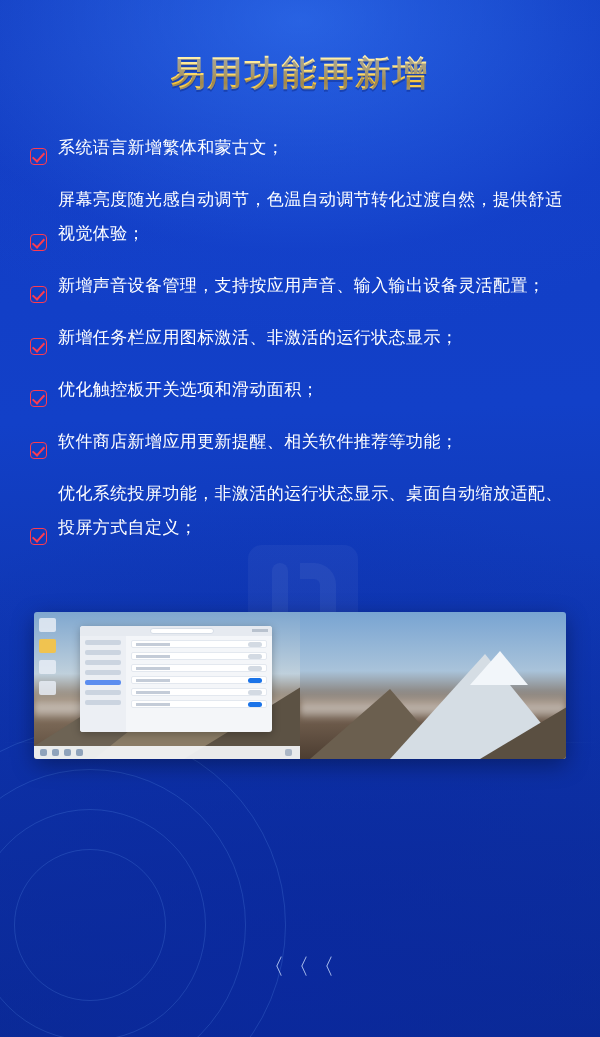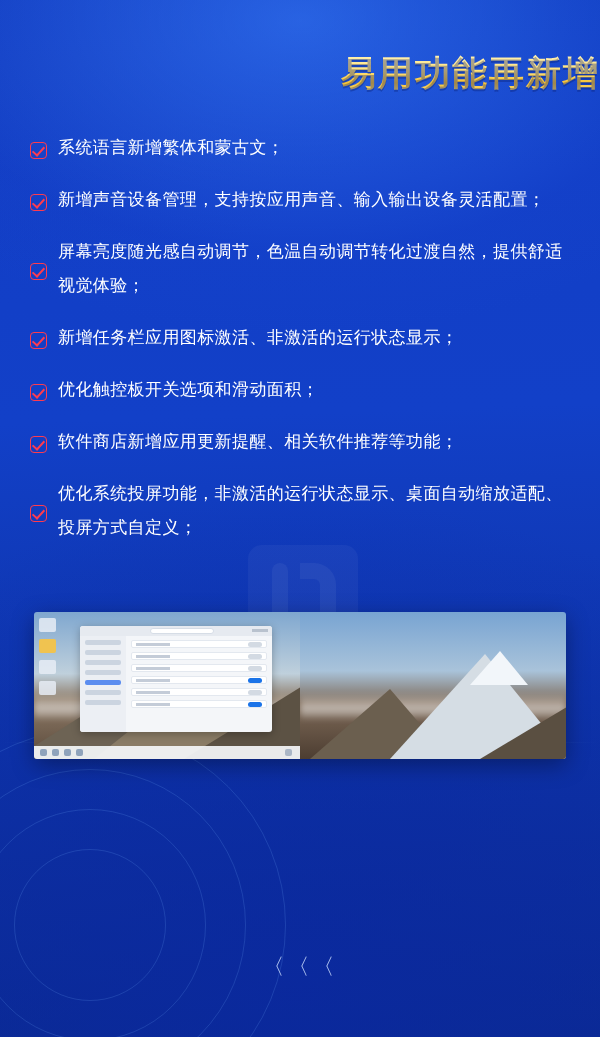--- a/index.html
+++ b/index.html
@@ -83,21 +83,21 @@
     position: absolute;
     left: 0;
     top: 742px;
     width: 600px;
     height: 1px;
     background: linear-gradient(90deg, rgba(255,255,255,0) 0%, rgba(150,200,255,0.25) 35%, rgba(150,200,255,0.25) 65%, rgba(255,255,255,0) 100%);
   }
 
   .title-wrap {
     position: relative;
-    text-align: right;
+    text-align: center;
     padding-top: 50px;
   }
   .title {
     display: inline-block;
     font-size: 35px;
     font-weight: bold;
     letter-spacing: 2px;
     color: #fde36a;
     background: linear-gradient(180deg, #fff6c4 0%, #ffe27a 45%, #f5c235 70%, #ffeea0 100%);
     -webkit-background-clip: text;
@@ -106,21 +106,21 @@
     text-shadow: 0 2px 0 rgba(10,30,110,0.35);
     font-family: "DejaVu Sans", "Liberation Sans", sans-serif;
   }
 
   .list {
     position: relative;
     margin: 34px 28px 0 30px;
   }
   .item {
     display: flex;
-    align-items: center;
+    align-items: flex-end;
     margin-bottom: 18px;
   }
   .check {
     flex: 0 0 auto;
     width: 17px;
     height: 17px;
     margin-top: 5px;
     margin-right: 11px;
     border: 1.6px solid #ff3b4e;
     border-radius: 4px;
@@ -344,26 +344,26 @@
 
   <div class="list">
 
     <div class="item">
       <div class="check"></div>
       <div class="item-text">系统语言新增繁体和蒙古文；</div>
     </div>
 
     <div class="item">
       <div class="check"></div>
+      <div class="item-text">屏幕亮度随光感自动调节，色温自动调节转化过渡自然，提供舒适视觉体验；</div>
+    </div>
+
+    <div class="item">
+      <div class="check"></div>
       <div class="item-text">新增声音设备管理，支持按应用声音、输入输出设备灵活配置；</div>
-    </div>
-
-    <div class="item">
-      <div class="check"></div>
-      <div class="item-text">屏幕亮度随光感自动调节，色温自动调节转化过渡自然，提供舒适视觉体验；</div>
     </div>
 
     <div class="item">
       <div class="check"></div>
       <div class="item-text">新增任务栏应用图标激活、非激活的运行状态显示；</div>
     </div>
 
     <div class="item">
       <div class="check"></div>
       <div class="item-text">优化触控板开关选项和滑动面积；</div>

